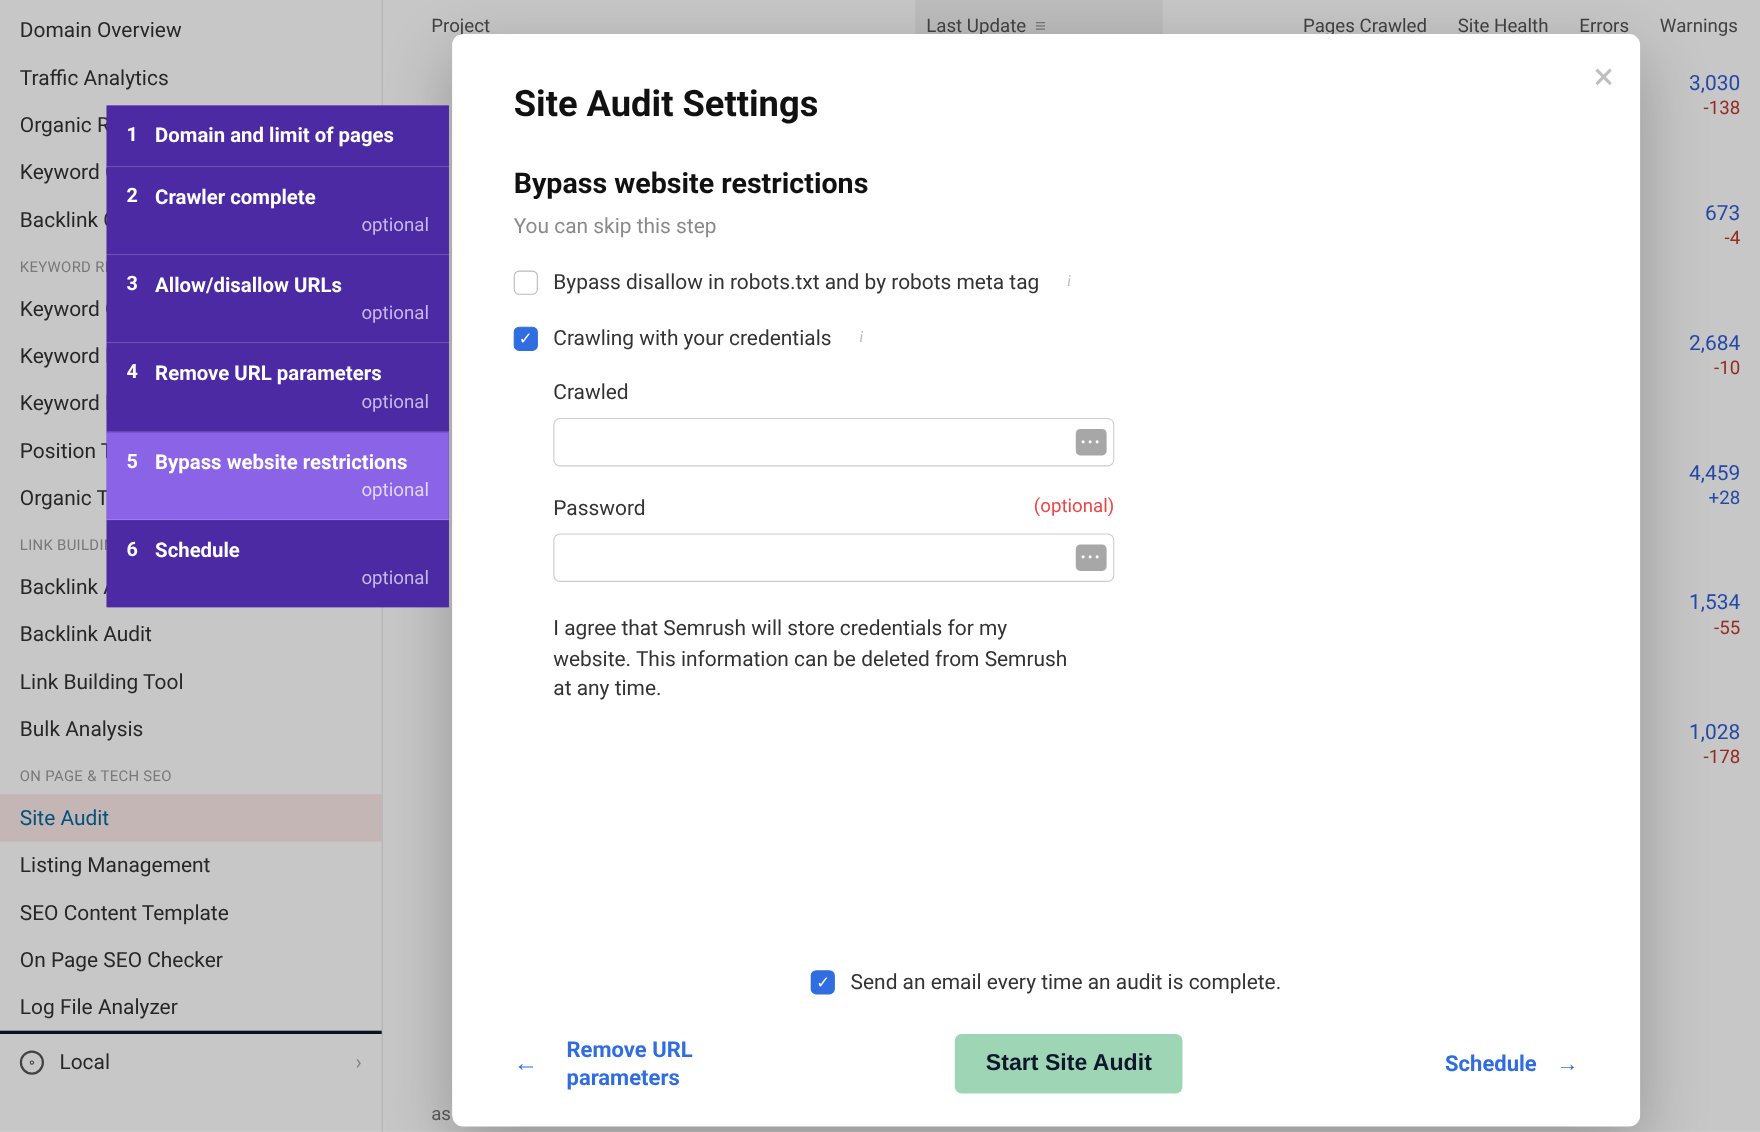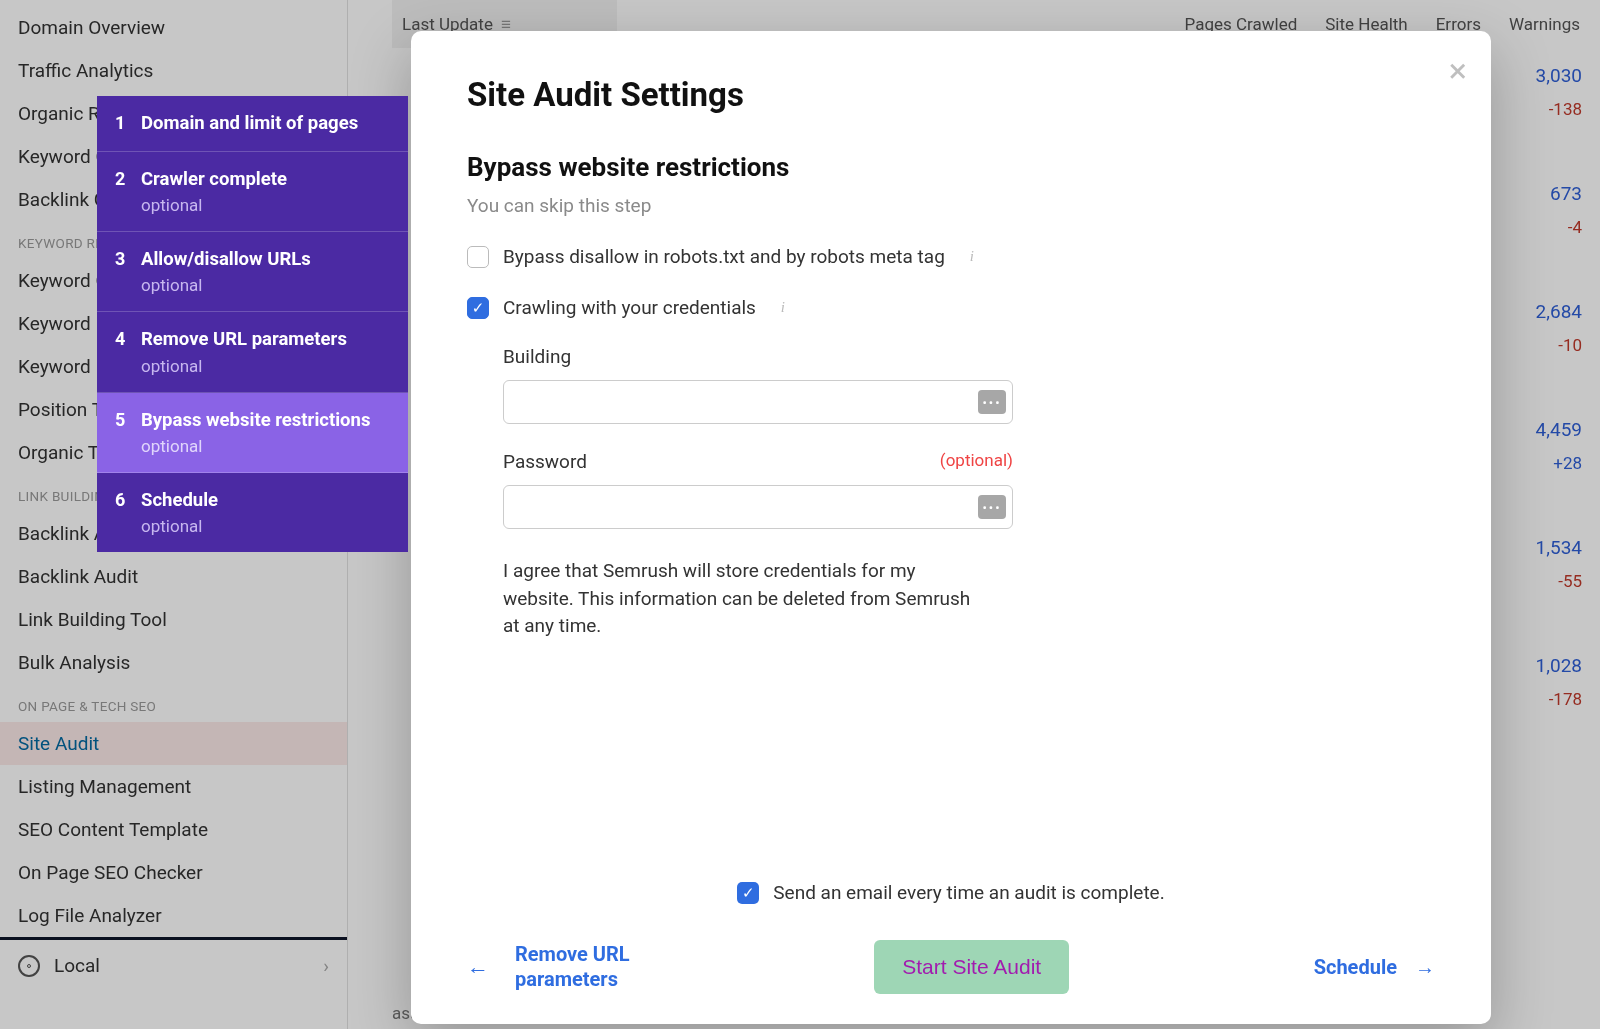--- a/index.html
+++ b/index.html
@@ -82,21 +82,21 @@
     top: 60px;
     font-size: 17px;
     text-align: right;
   }
   .row {
     height: 118px;
     display: flex;
     flex-direction: column;
     align-items: flex-end;
     justify-content: flex-start;
-    gap: 12px;
+    gap: 2px;
     padding-top: 4px;
   }
   .row .v1 { color: #2f5fd6; font-size: 19px; }
   .row .v2.red { color: #c0392b; font-size: 17px; }
   .row .v2.blue { color: #2f5fd6; font-size: 17px; }
   .asana { position:absolute; left:44px; bottom:6px; color:#777; font-size:17px; overflow:hidden; white-space:nowrap; }
 
   
   .dim { position:absolute; inset:0; background: rgba(0,0,0,.22); }
 
@@ -119,21 +119,21 @@
   }
   .wstep.active { background: #8a63e6; }
   .wstep:last-child { border-bottom: none; }
   .wstep .num {
     width: 26px;
     font-weight: 700;
     font-size: 18px;
   }
   .wstep .body { flex:1; }
   .wstep .title { font-weight:700; font-size:18.5px; line-height:1.25; }
-  .wstep .opt { color: #c7b7ef; font-size:17px; margin-top:4px; }
+  .wstep .opt { color: #c7b7ef; font-size:17px; margin-top:4px;text-align:right; }
   .wstep.active .opt { color: #e0d5fb; }
 
   
   .modal {
     position: absolute;
     left: 411px;
     top: 31px;
     width: 1080px;
     height: 993px;
     background: #fff;
@@ -262,23 +262,23 @@
     font-weight: 700;
     cursor:pointer;
   }
   .back-btn .arrow { font-size: 22px; }
   .back-btn .txt { line-height:1.25; text-align:left; }
   .start-btn {
     margin: 0 auto;
     height: 54px;
     padding: 0 28px;
     background: #9ed6b5;
-    color: #a21caf;
+    color: #0f172a;
     font-size: 21px;
-    font-weight: 400;
+    font-weight: 700;
     border: none;
     border-radius: 6px;
     cursor: pointer;
   }
   .next-btn {
     display:flex; align-items:center; gap:18px;
     color: #2f6de0;
     font-size: 20px;
     font-weight: 700;
     cursor:pointer;
@@ -324,20 +324,21 @@
         <svg width="12" height="12" viewBox="0 0 24 24" fill="none" stroke="#555" stroke-width="2">
             <circle cx="12" cy="12" r="3"></circle>
           </svg>
       </span>
       <span>Local</span>
       <span class="chev">›</span>
     </div>
   </div>
   <div class="bg-main">
     <div class="table-head">
+      <span class="th-project">Project</span>
       <span class="th-update">
         <span>Last Update</span>
         <span style="margin-left:8px;color:#999;">≡</span>
       </span>
       <span class="th-right">
         <span>Pages Crawled</span>
         <span>Site Health</span>
         <span>Errors</span>
         <span>Warnings</span>
       </span>
@@ -386,21 +387,21 @@
     <span class="info-i">i</span>
   </div>
 
   <div class="check-row">
     <span class="cb checked">✓</span>
     <span>Crawling with your credentials</span>
     <span class="info-i">i</span>
   </div>
 
   <div class="fieldblock">
-    <label>Building</label>
+    <label>Crawled</label>
     <div class="input-wrap">
       <input type="text" style="">
       <span class="kicon">•••</span>
     </div>
   </div>
 
   <div class="fieldblock">
     <div class="label-row">
       <label>Password</label>
       <span class="optional">(optional)</span>

